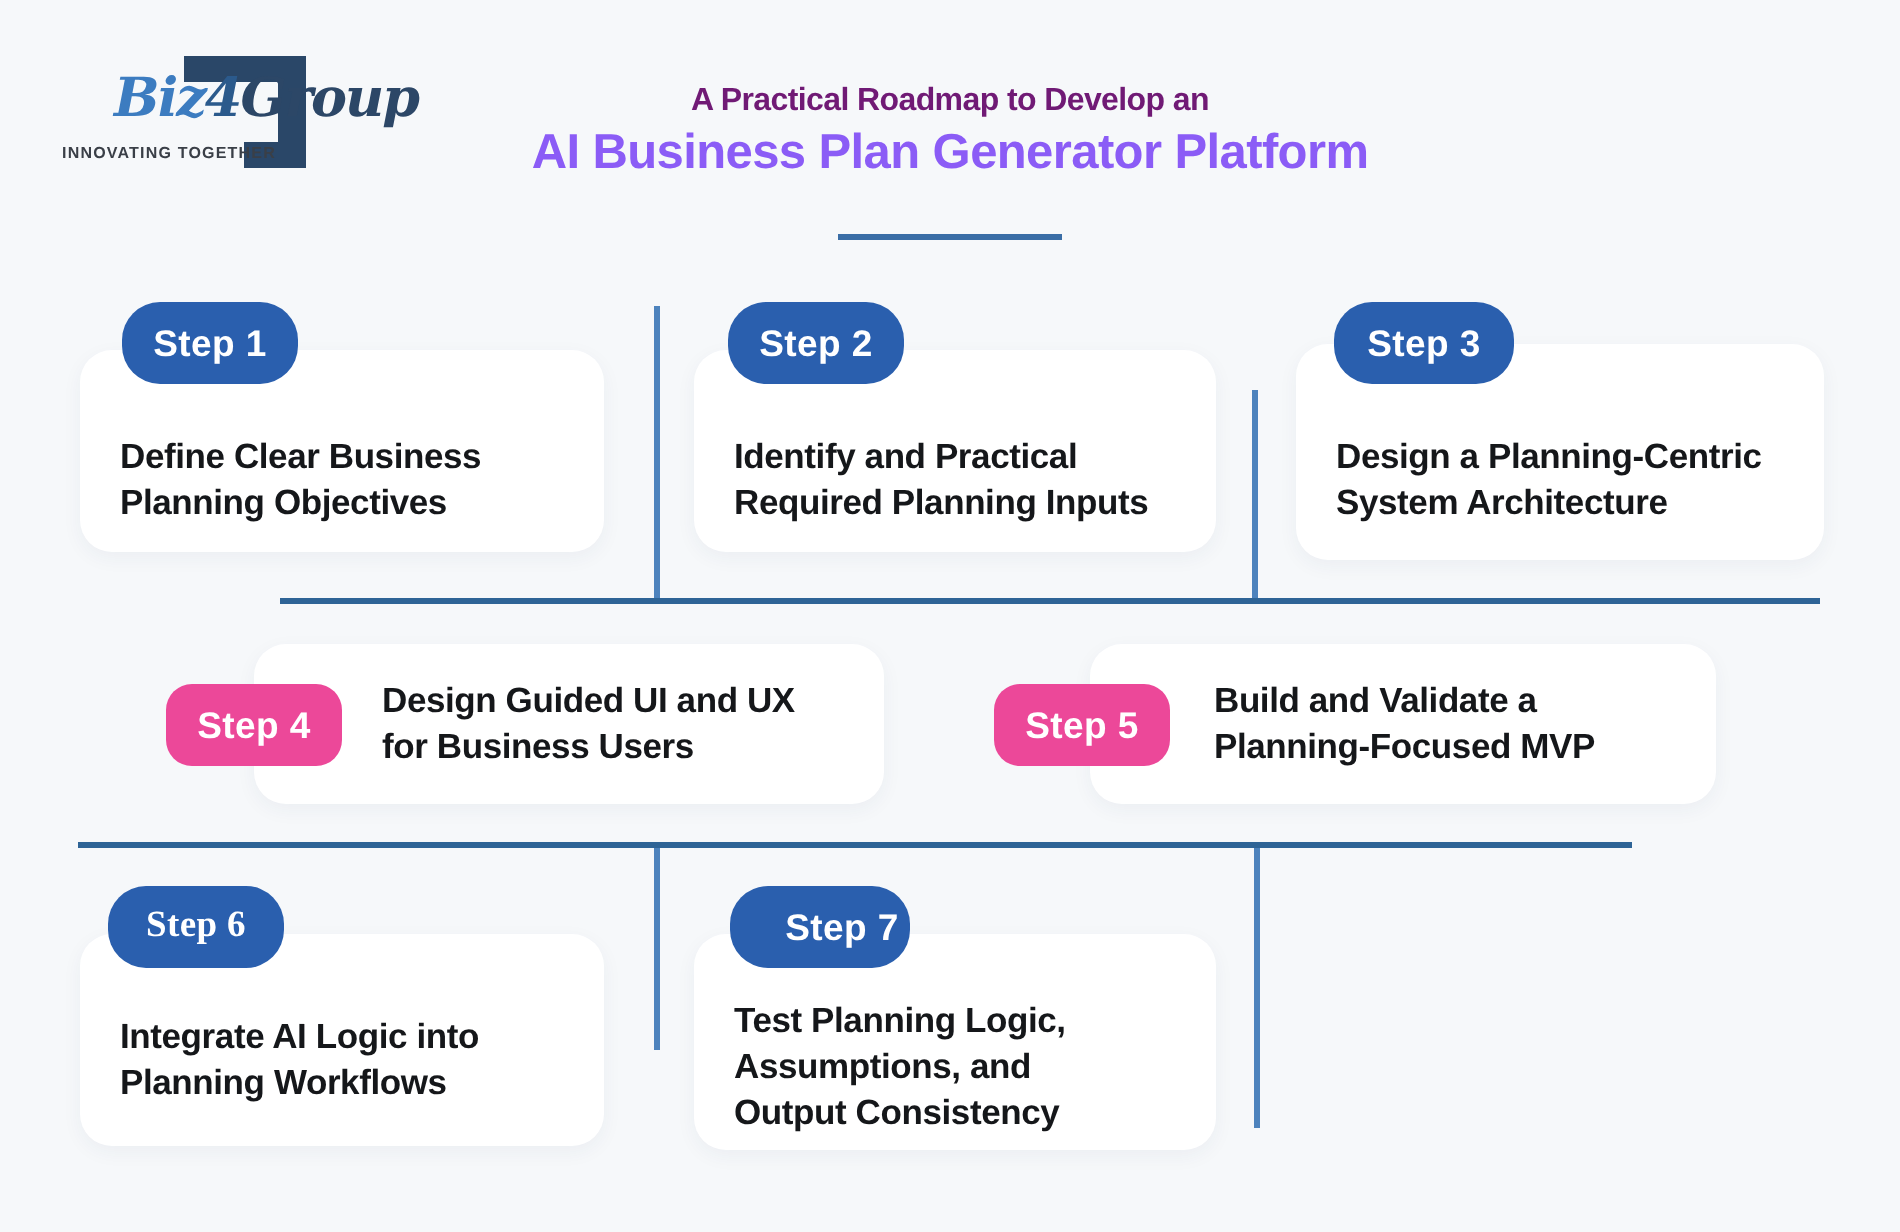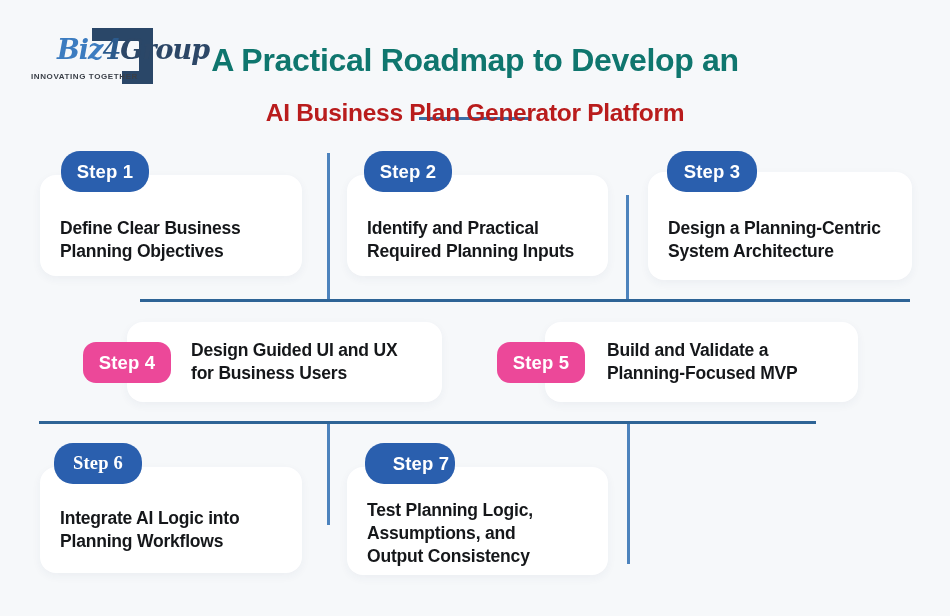--- a/index.html
+++ b/index.html
@@ -23,22 +23,22 @@
   .logo-text .four  { color:#2b5a8c; }
   .logo-text .group { color:#2c4767; }
   .logo-tagline {
     position:absolute; left:3px; top:52px; z-index:2;
     font-size:8px; font-weight:700; letter-spacing:0.6px; color:#3a3f47;
     white-space:nowrap;
   }
 
   
   .title { position:absolute; left:0; right:0; top:42px; text-align:center; z-index:1; }
-  .title-line1 { font-size:32px; font-weight:600; color:#0f766e; letter-spacing:-0.3px; }
-  .title-line2 { font-size:24.5px; font-weight:700; color:#b91c1c; margin-top:20px; letter-spacing:-0.3px; }
+  .title-line1 { font-size:16px; font-weight:600; color:#701a75; letter-spacing:-0.3px; }
+  .title-line2 { font-size:24.5px; font-weight:700; color:#8b5cf6; margin-top:3px; letter-spacing:-0.3px; }
   .title-underline { position:absolute; left:419px; top:117px; width:112px; height:3px; background:#3a6ea6; }
 
   
   .vline { position:absolute; width:3px; background:#4d83bd; }
   .hline { position:absolute; height:3px; background:#2e6496; }
   .v1 { left:327px; top:153px; height:146px; }
   .v2 { left:626px; top:195px; height:104px; }
   .h1 { left:140px; top:299px; width:770px; }
   .h2 { left:39px;  top:421px; width:777px; }
   .v3 { left:327px; top:424px; height:101px; }

